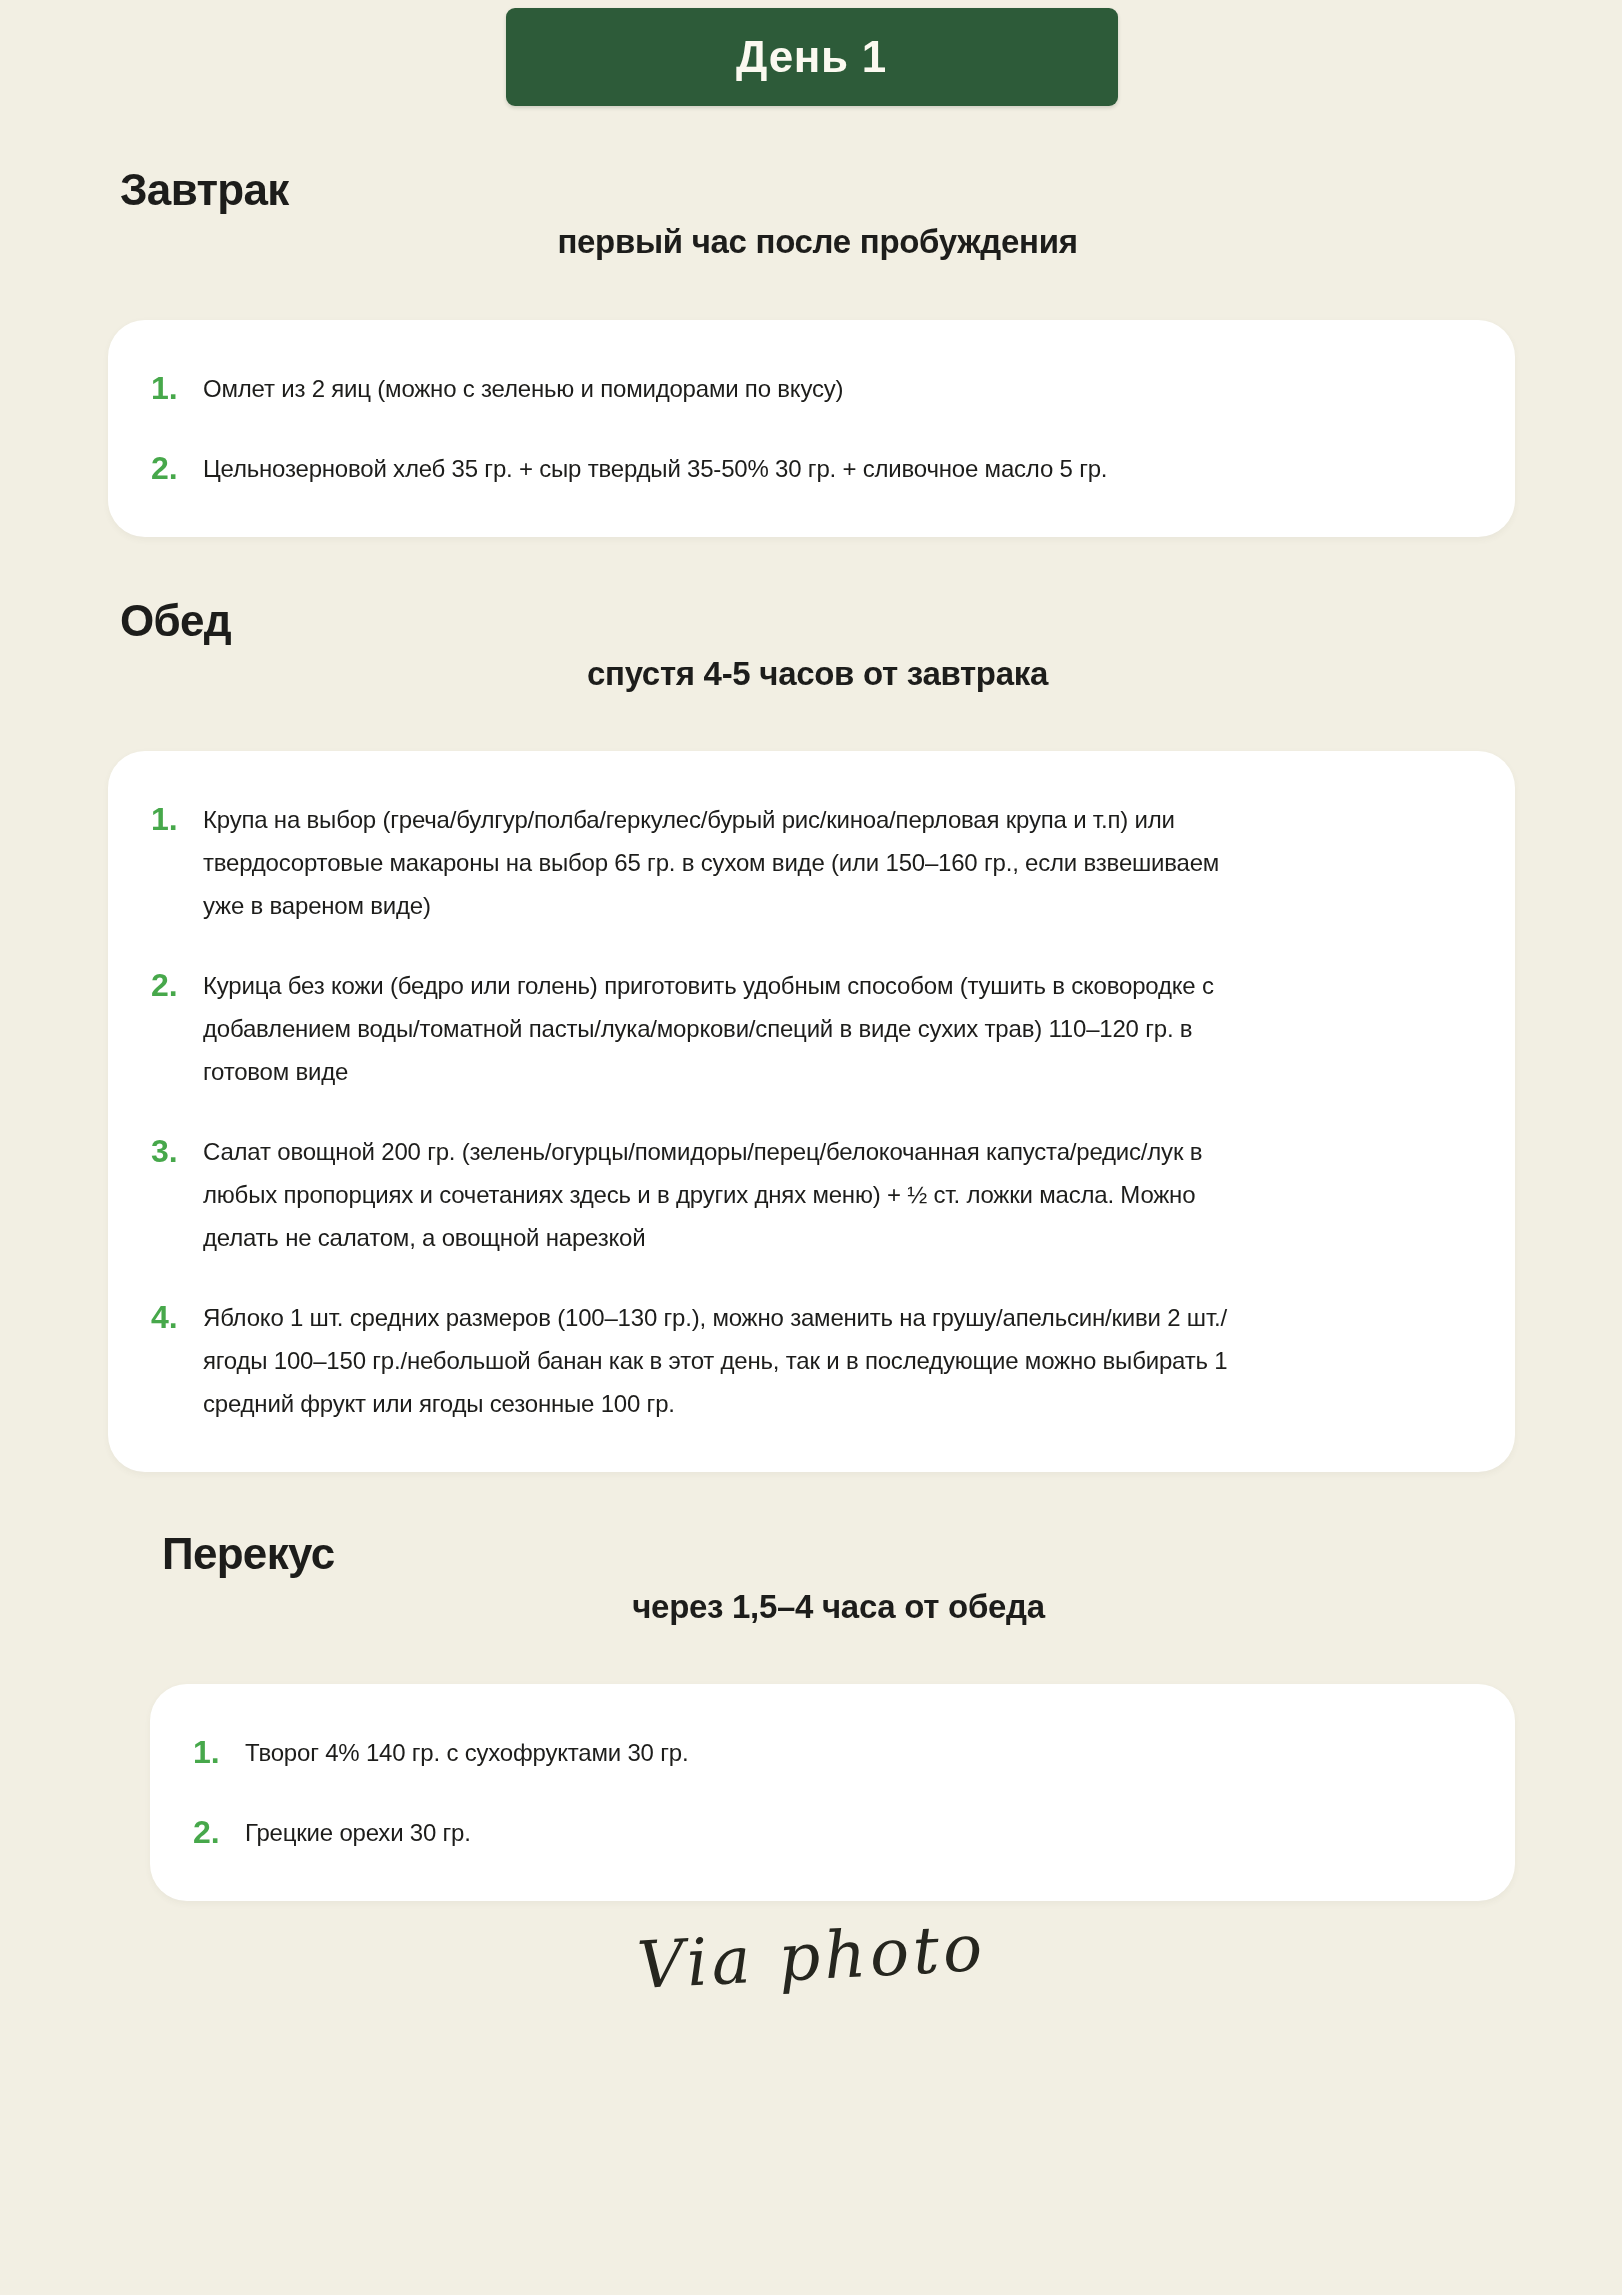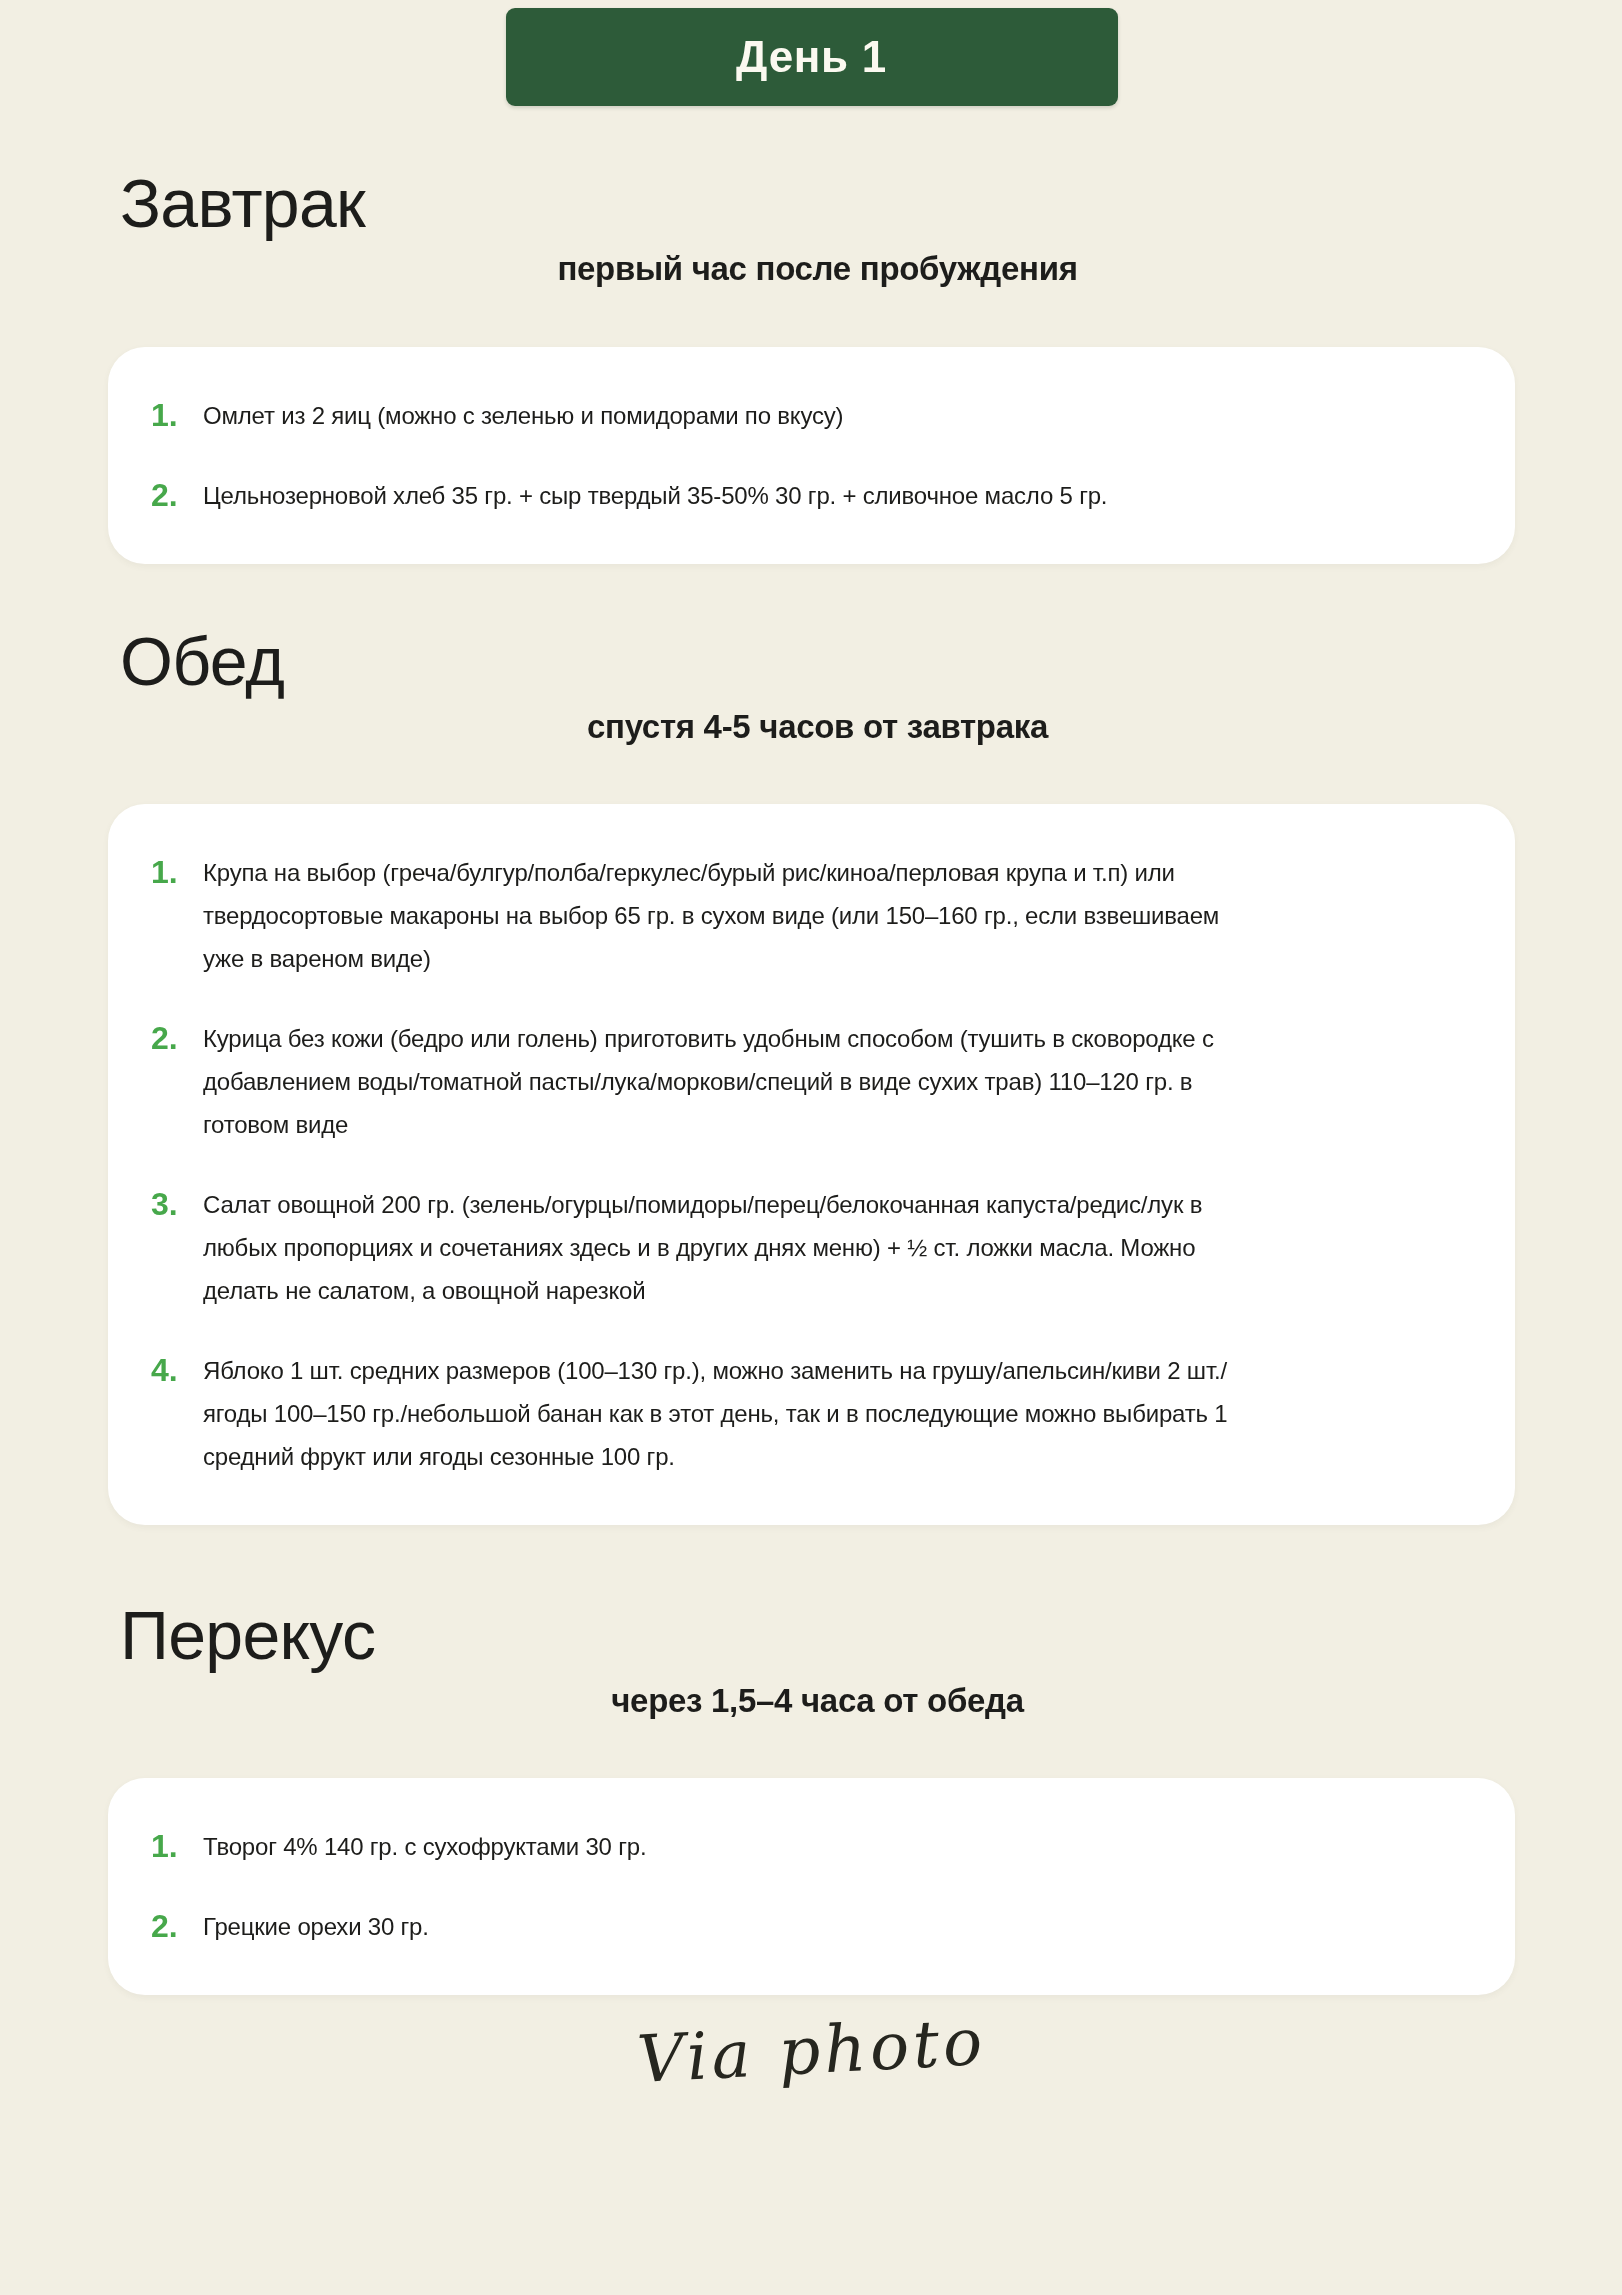--- a/index.html
+++ b/index.html
@@ -27,26 +27,26 @@
     justify-content: center;
     box-shadow: 0 2px 3.9px rgba(50,60,45,0.18);
   }
   .day-badge-label {
     font-size: 44px;
     font-weight: 700;
     color: #FBF9F0;
     letter-spacing: 0.7px;
   }
   .section { margin-top: 60px; }
-  .section.gap-lg { margin-top: 73px; }
+  .section.gap-lg { margin-top: 58px; padding-left: 42px; }
   .section-head { margin: 0 108px 0 120px; }
   .section-title {
     margin: 0;
-    font-size: 68px;
-    font-weight: 400;
+    font-size: 44px;
+    font-weight: 700;
     letter-spacing: -0.7px;
     line-height: 1.1;
     color: #1D1D1B;
   }
   .section-subtitle {
     margin-top: 9.2px;
     font-size: 33px;
     font-weight: 700;
     letter-spacing: -0.3px;
     color: #1D1D1B;

